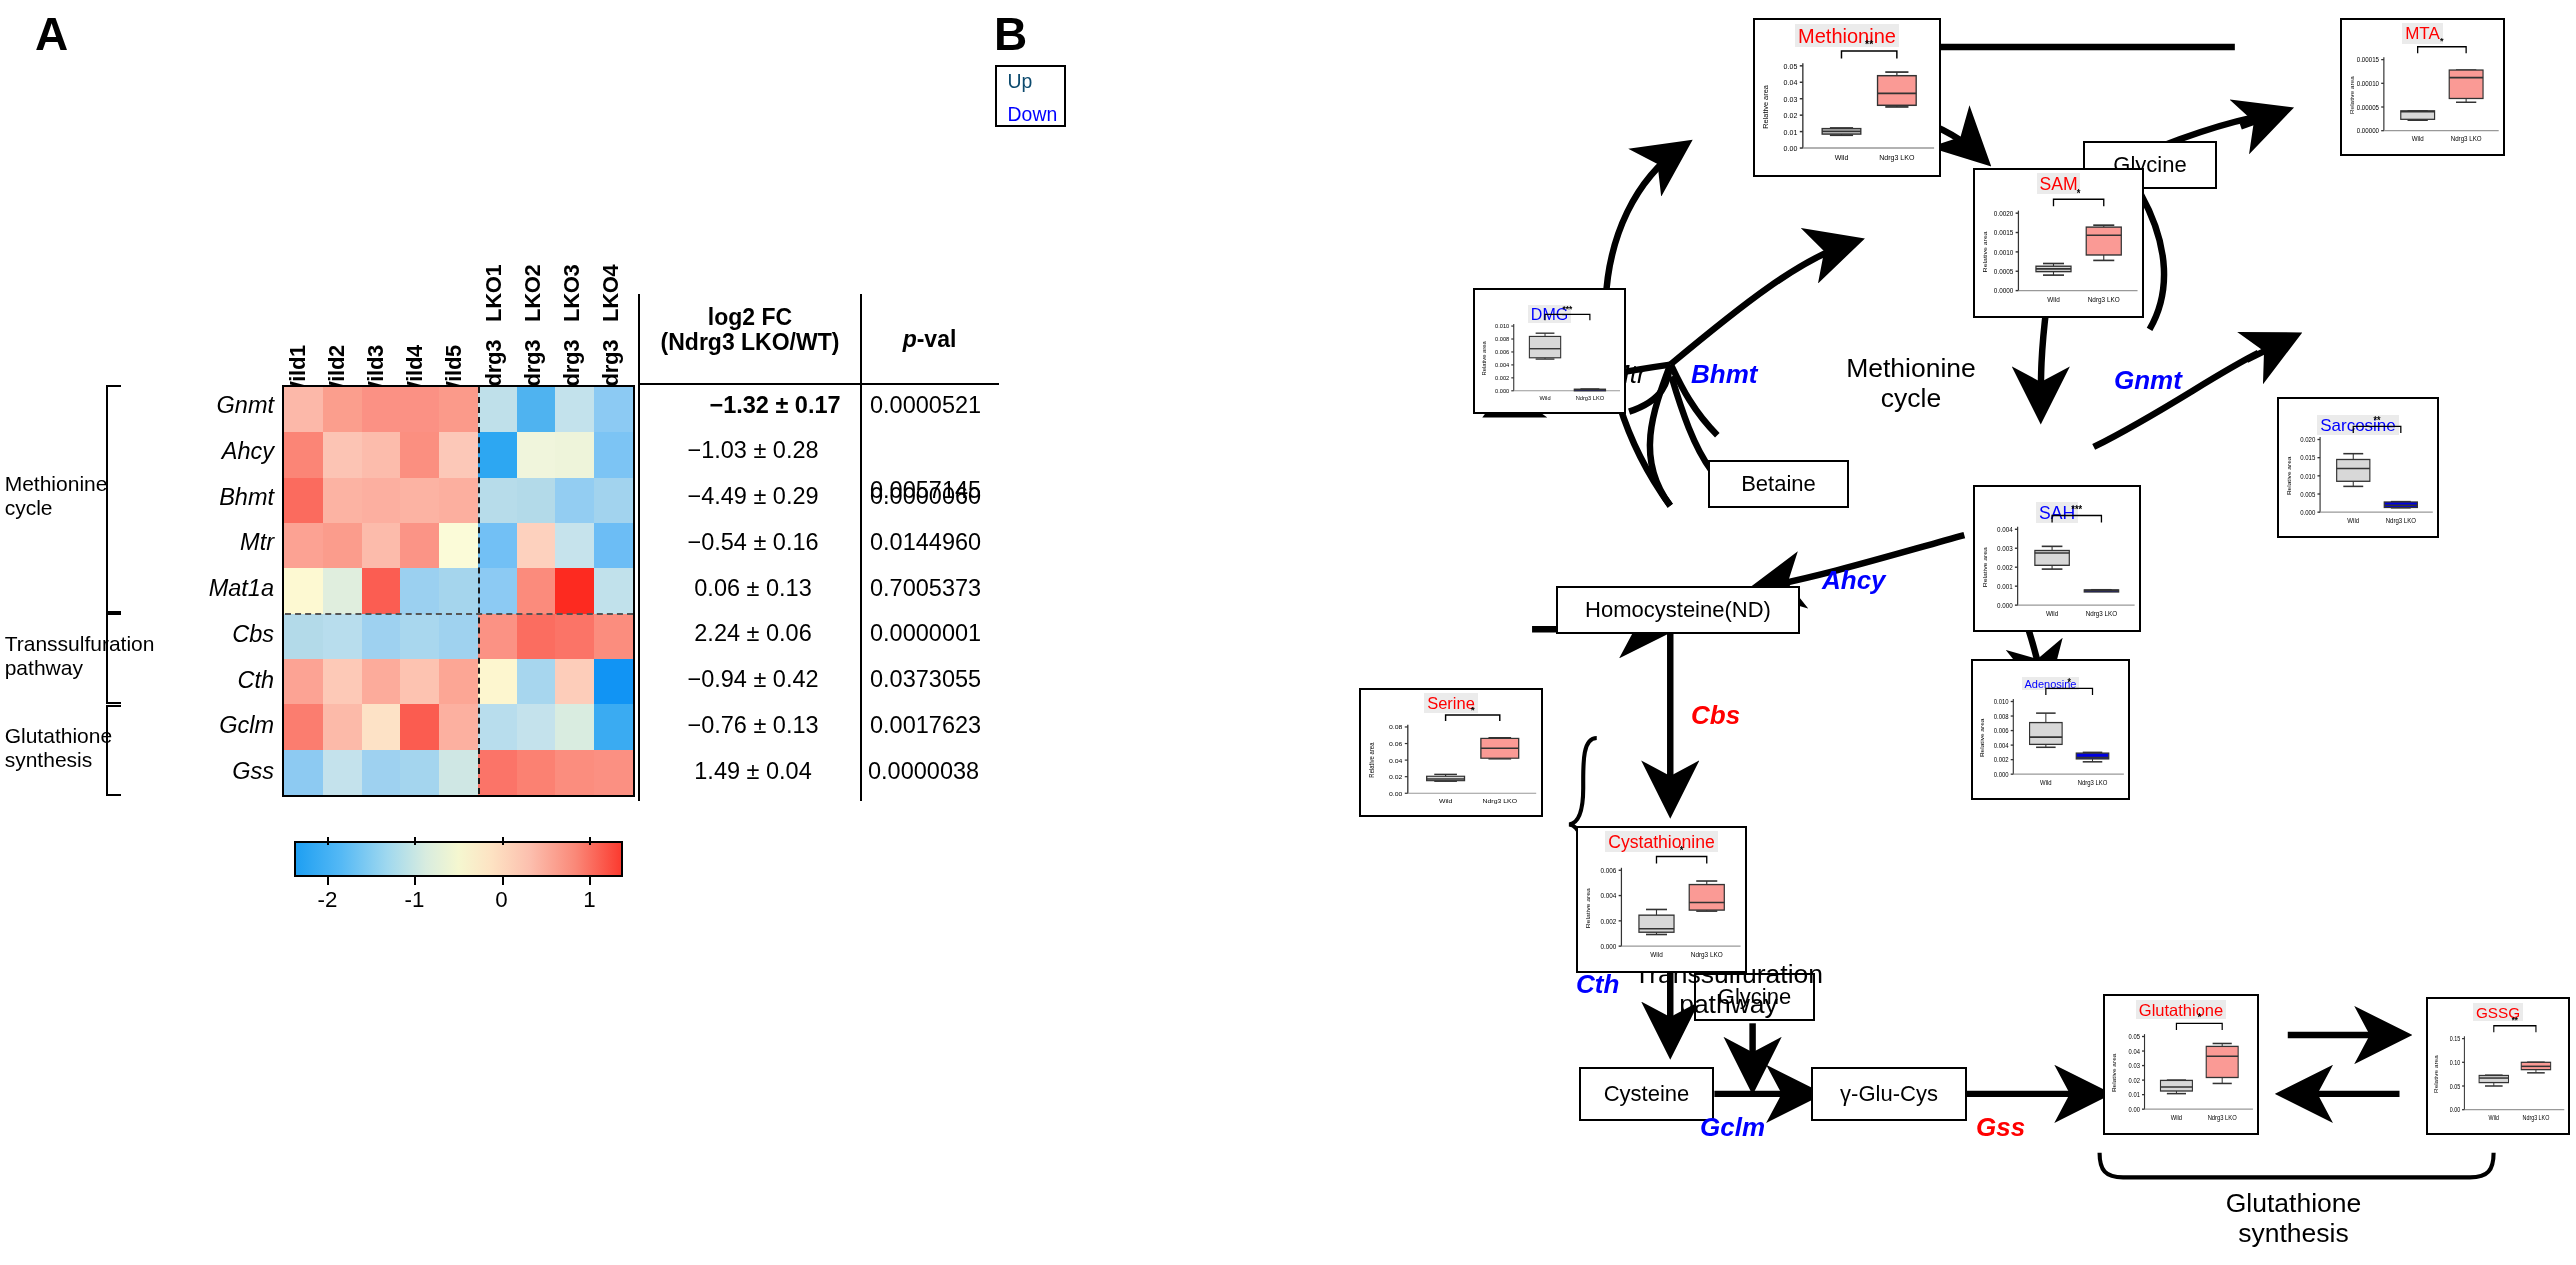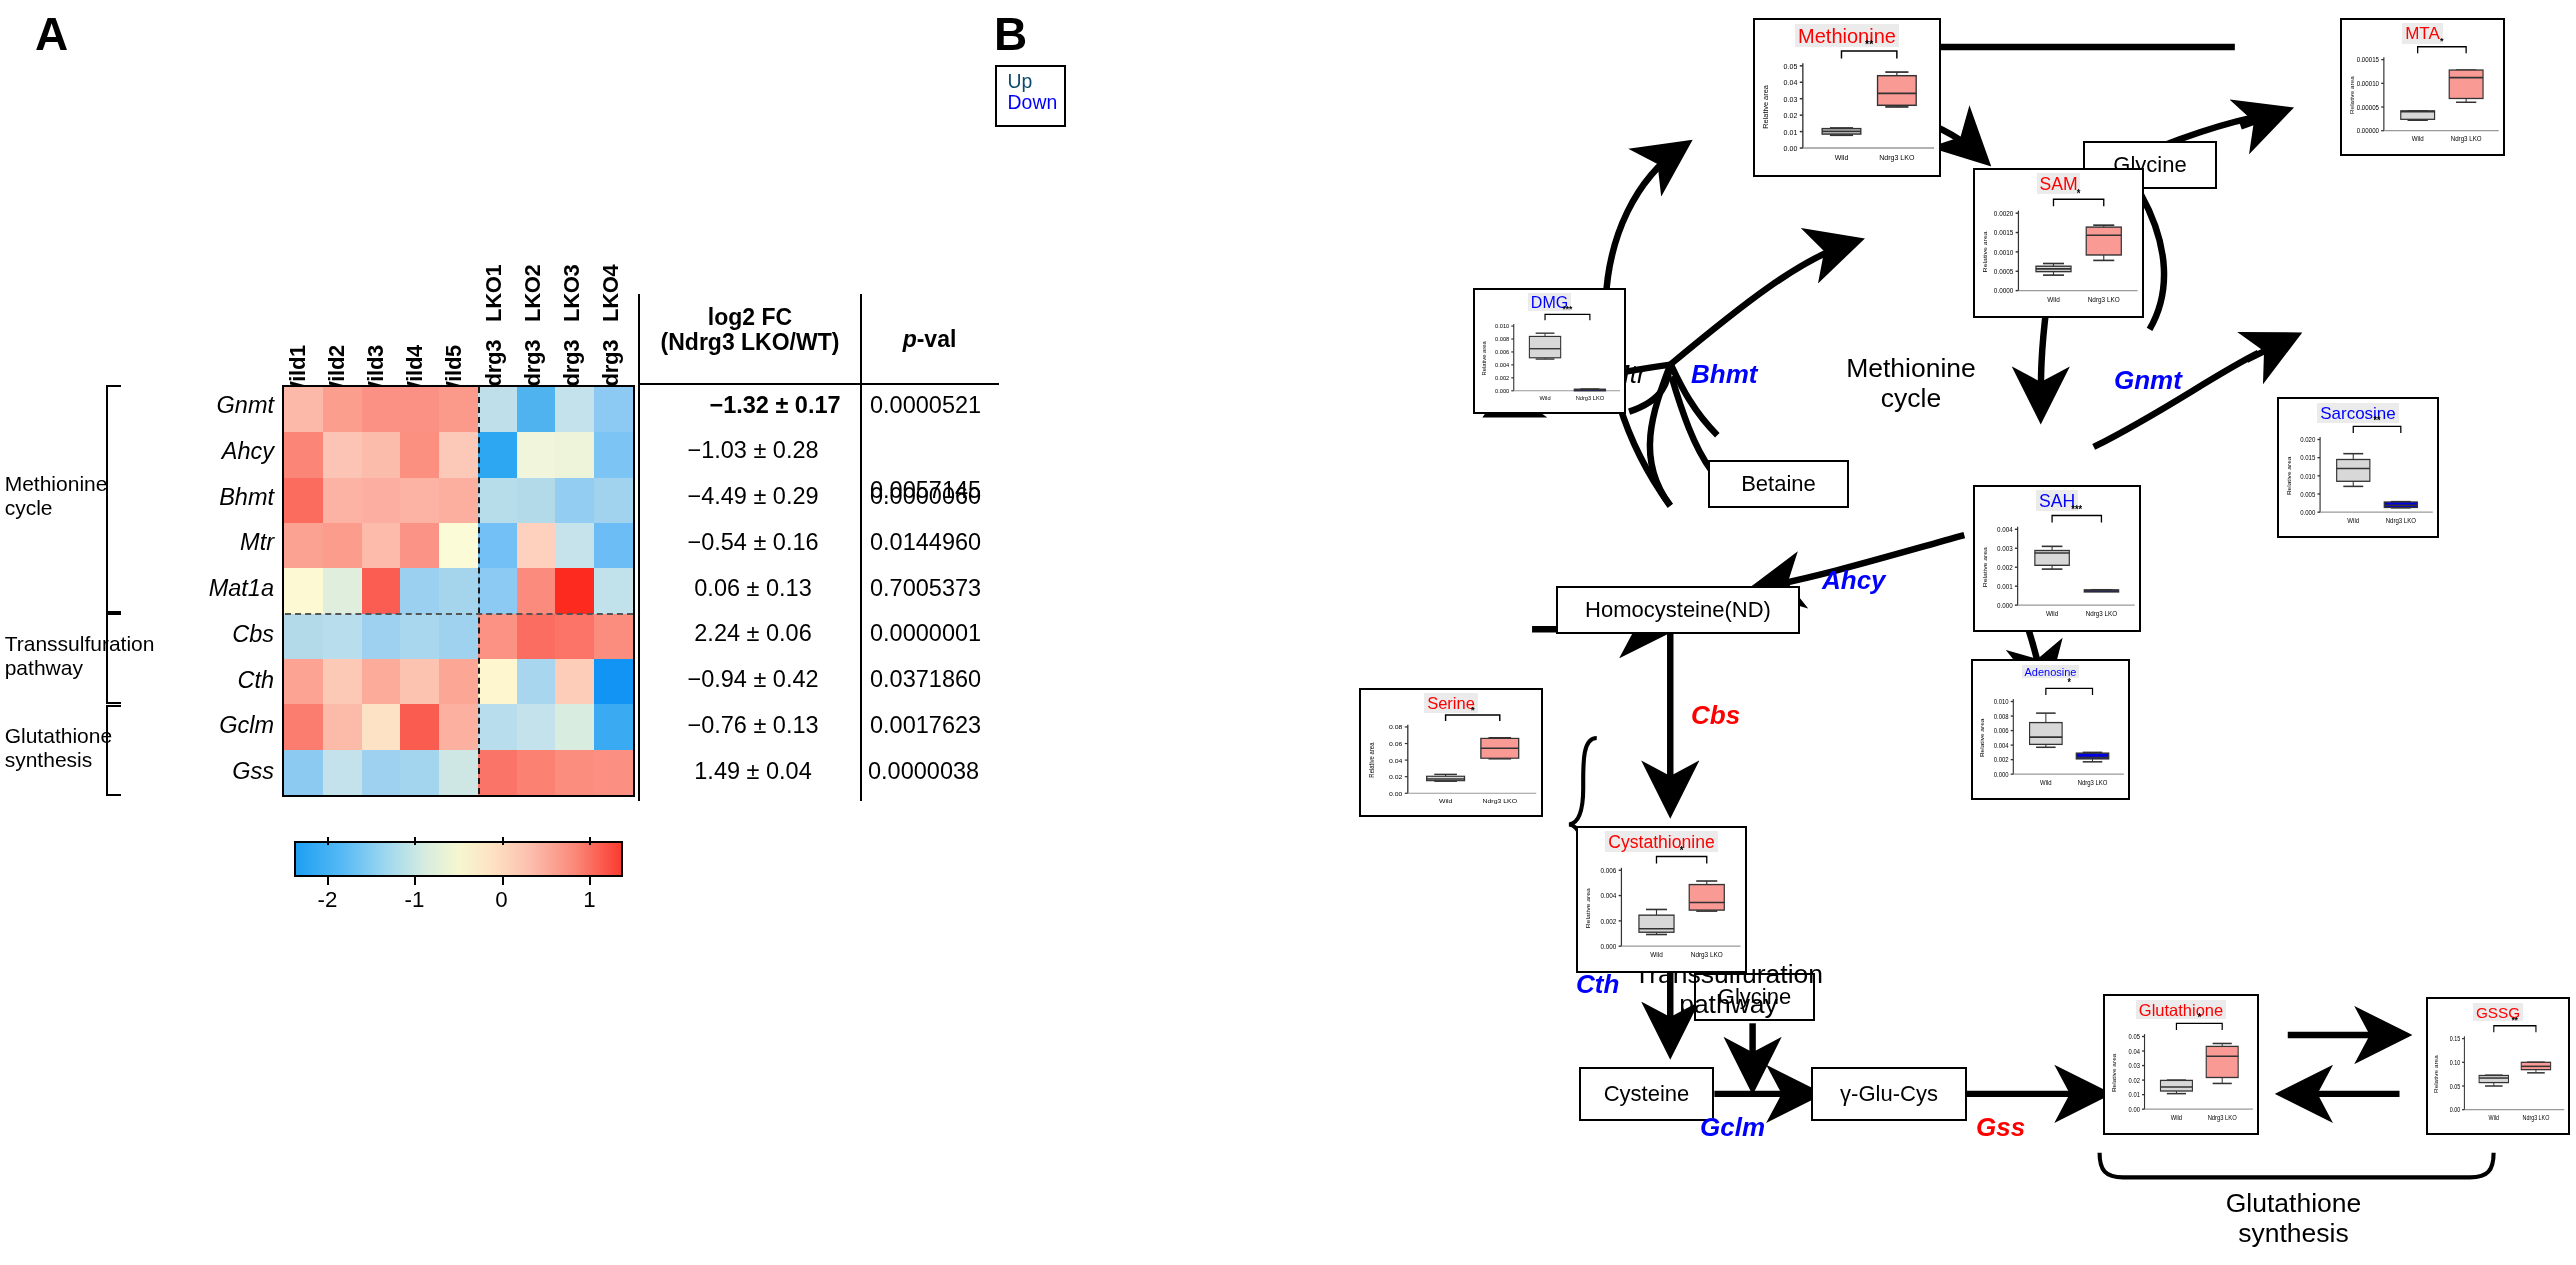--- a/index.html
+++ b/index.html
@@ -41,21 +41,21 @@
            display:flex;align-items:center;justify-content:center;
            font-size:22px;box-sizing:border-box;}
   .enz{position:absolute;font-style:italic;font-weight:bold;font-size:26px;white-space:nowrap;}
   .enz.red{color:#ff0000;}
   .enz.blue{color:#0000ff;}
   .enz.blk{color:#000;font-weight:normal;}
   .cyclelabel{position:absolute;font-size:26.5px;text-align:center;line-height:1.15;white-space:nowrap;}
   #updown{position:absolute;left:7px;top:65px;width:71px;height:62px;
           border:2.4px solid #000;box-sizing:border-box;padding:3.5px 0 0 10.6px;}
   #updown div{font-size:19.4px;line-height:1.12;}
-  .up{color:#0c4a6e;} .down{color:#0000ff;}
+  .up{color:#0c4a6e;} .down{color:#0000ff;margin-top:12px;}
 
   
   .inset{position:absolute;border:2.9px solid #000;background:#fff;box-sizing:border-box;}
   .ins-title{position:absolute;left:0;right:0;top:4%;text-align:center;
              font-size:16px;font-weight:normal;line-height:1;}
   .ins-title span{background:#ebebeb;padding:0.6px 2.9px;}
   .ins-title.up{color:#ff0000;} .ins-title.down{color:#0000ff;}
   .ins-svg{position:absolute;left:0;top:0;width:100%;height:100%;}
   svg text{font-family:"Liberation Sans",sans-serif;}
   #arrows{position:absolute;left:0;top:0;width:1588px;height:1265px;pointer-events:none;}
@@ -209,21 +209,21 @@
       <div class="tbl-val" style="left: 870px; top: 437px; margin-top: 40px;">0.0057145</div>
       <div class="tbl-val" style="left: 653px; top: 483px; width: 200px; text-align: center;">−4.49 ± 0.29</div>
       <div class="tbl-val" style="left: 870px; top: 483px;">0.0000060</div>
       <div class="tbl-val" style="left: 653px; top: 529px; width: 200px; text-align: center;">−0.54 ± 0.16</div>
       <div class="tbl-val" style="left: 870px; top: 529px;">0.0144960</div>
       <div class="tbl-val" style="left: 653px; top: 575px; width: 200px; text-align: center;">0.06 ± 0.13</div>
       <div class="tbl-val" style="left: 870px; top: 575px;">0.7005373</div>
       <div class="tbl-val" style="left: 653px; top: 620px; width: 200px; text-align: center;">2.24 ± 0.06</div>
       <div class="tbl-val" style="left: 870px; top: 620px;">0.0000001</div>
       <div class="tbl-val" style="left: 653px; top: 666px; width: 200px; text-align: center;">−0.94 ± 0.42</div>
-      <div class="tbl-val" style="left: 870px; top: 666px;">0.0371860</div>
+      <div class="tbl-val" style="left: 870px; top: 666px;">0.0373055</div>
       <div class="tbl-val" style="left: 653px; top: 712px; width: 200px; text-align: center;">−0.76 ± 0.13</div>
       <div class="tbl-val" style="left: 870px; top: 712px;">0.0017623</div>
       <div class="tbl-val" style="left: 653px; top: 758px; width: 200px; text-align: center;">1.49 ± 0.04</div>
       <div class="tbl-val" style="left: 832px; top: 758px; margin-left: 36px;">0.0000038</div>
     </div>
 
   <div id="cbarbox"></div>
   <div id="cbarticks">
       <div class="ctick" style="left: 327px; top: 837px;"></div>
       <div class="ctick" style="left: 327px; top: 877px;"></div>

